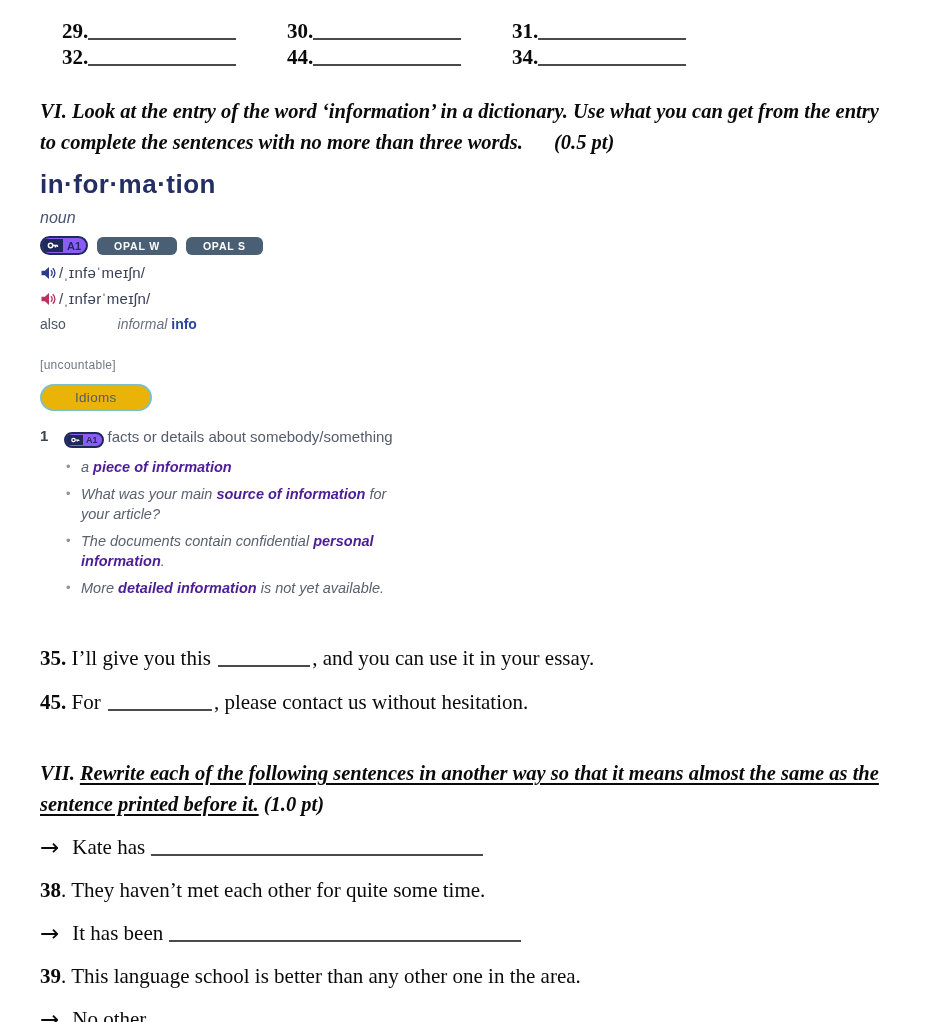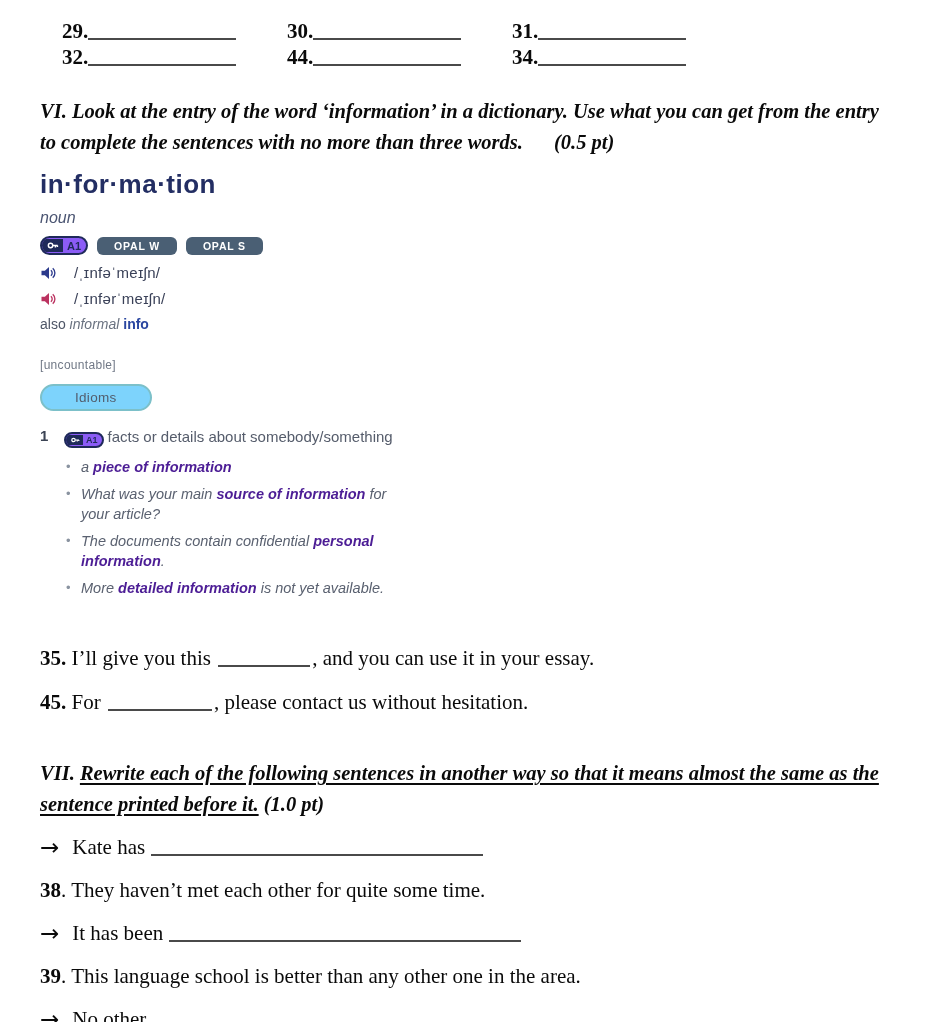--- a/index.html
+++ b/index.html
@@ -92,38 +92,38 @@
     background: #49607549;
     background: #4a5f74;
     color: #ffffff;
     font-weight: bold;
     font-size: 10.5px;
     letter-spacing: 0.8px;
     border-radius: 6px;
     padding: 4px 17px 3px;
     line-height: 1;
   }
-  .pron-line { display: flex; align-items: center; gap: 16px; margin-top: 9px; }
+  .pron-line { display: flex; align-items: center; gap: 1px; margin-top: 9px; }
   .phon { font-size: 15px; color: #3a4158; letter-spacing: 0.3px; }
   .spk { width: 18px; height: 16px; display: inline-flex; }
 
   .also-line { margin-top: 9px; font-size: 14px; color: #4d5566; }
-  .also-line .reg { font-style: italic; color: #6a7280; }
+  .also-line .reg { font-style: italic; color: #6a7280; margin-left: 48px; }
   .also-line .info-word { font-weight: bold; color: #2a46a0; }
   .grammar { margin-top: 26px; font-size: 12px; color: #707886; letter-spacing: 0.3px; }
 
   .idioms-btn {
     display: inline-block;
     margin-top: 12px;
     border: 2px solid #7cc0c9;
     border-radius: 15px;
     padding: 4px 33px 4px;
     font-size: 13.5px;
     color: #525d6d;
-    background: #7dd3fc;
+    background: #eab308;
     letter-spacing: 0.3px;
   }
 
   .sense { display: flex; margin-top: 16px; }
   .sense-num { font-weight: bold; font-size: 15px; color: #3c4454; width: 24px; flex: none; }
   .sense-body { width: 360px; }
   .def-line { font-size: 15px; color: #555c6b; line-height: 1.35; }
   .def-line .ox-badge { height: 16px; transform: translateY(3px); margin-right: 4px; }
   .def-line .ox-badge .key-seg { width: 17px; }
   .def-line .ox-badge .lvl-seg { font-size: 9px; padding: 0 4px 0 3px; }

